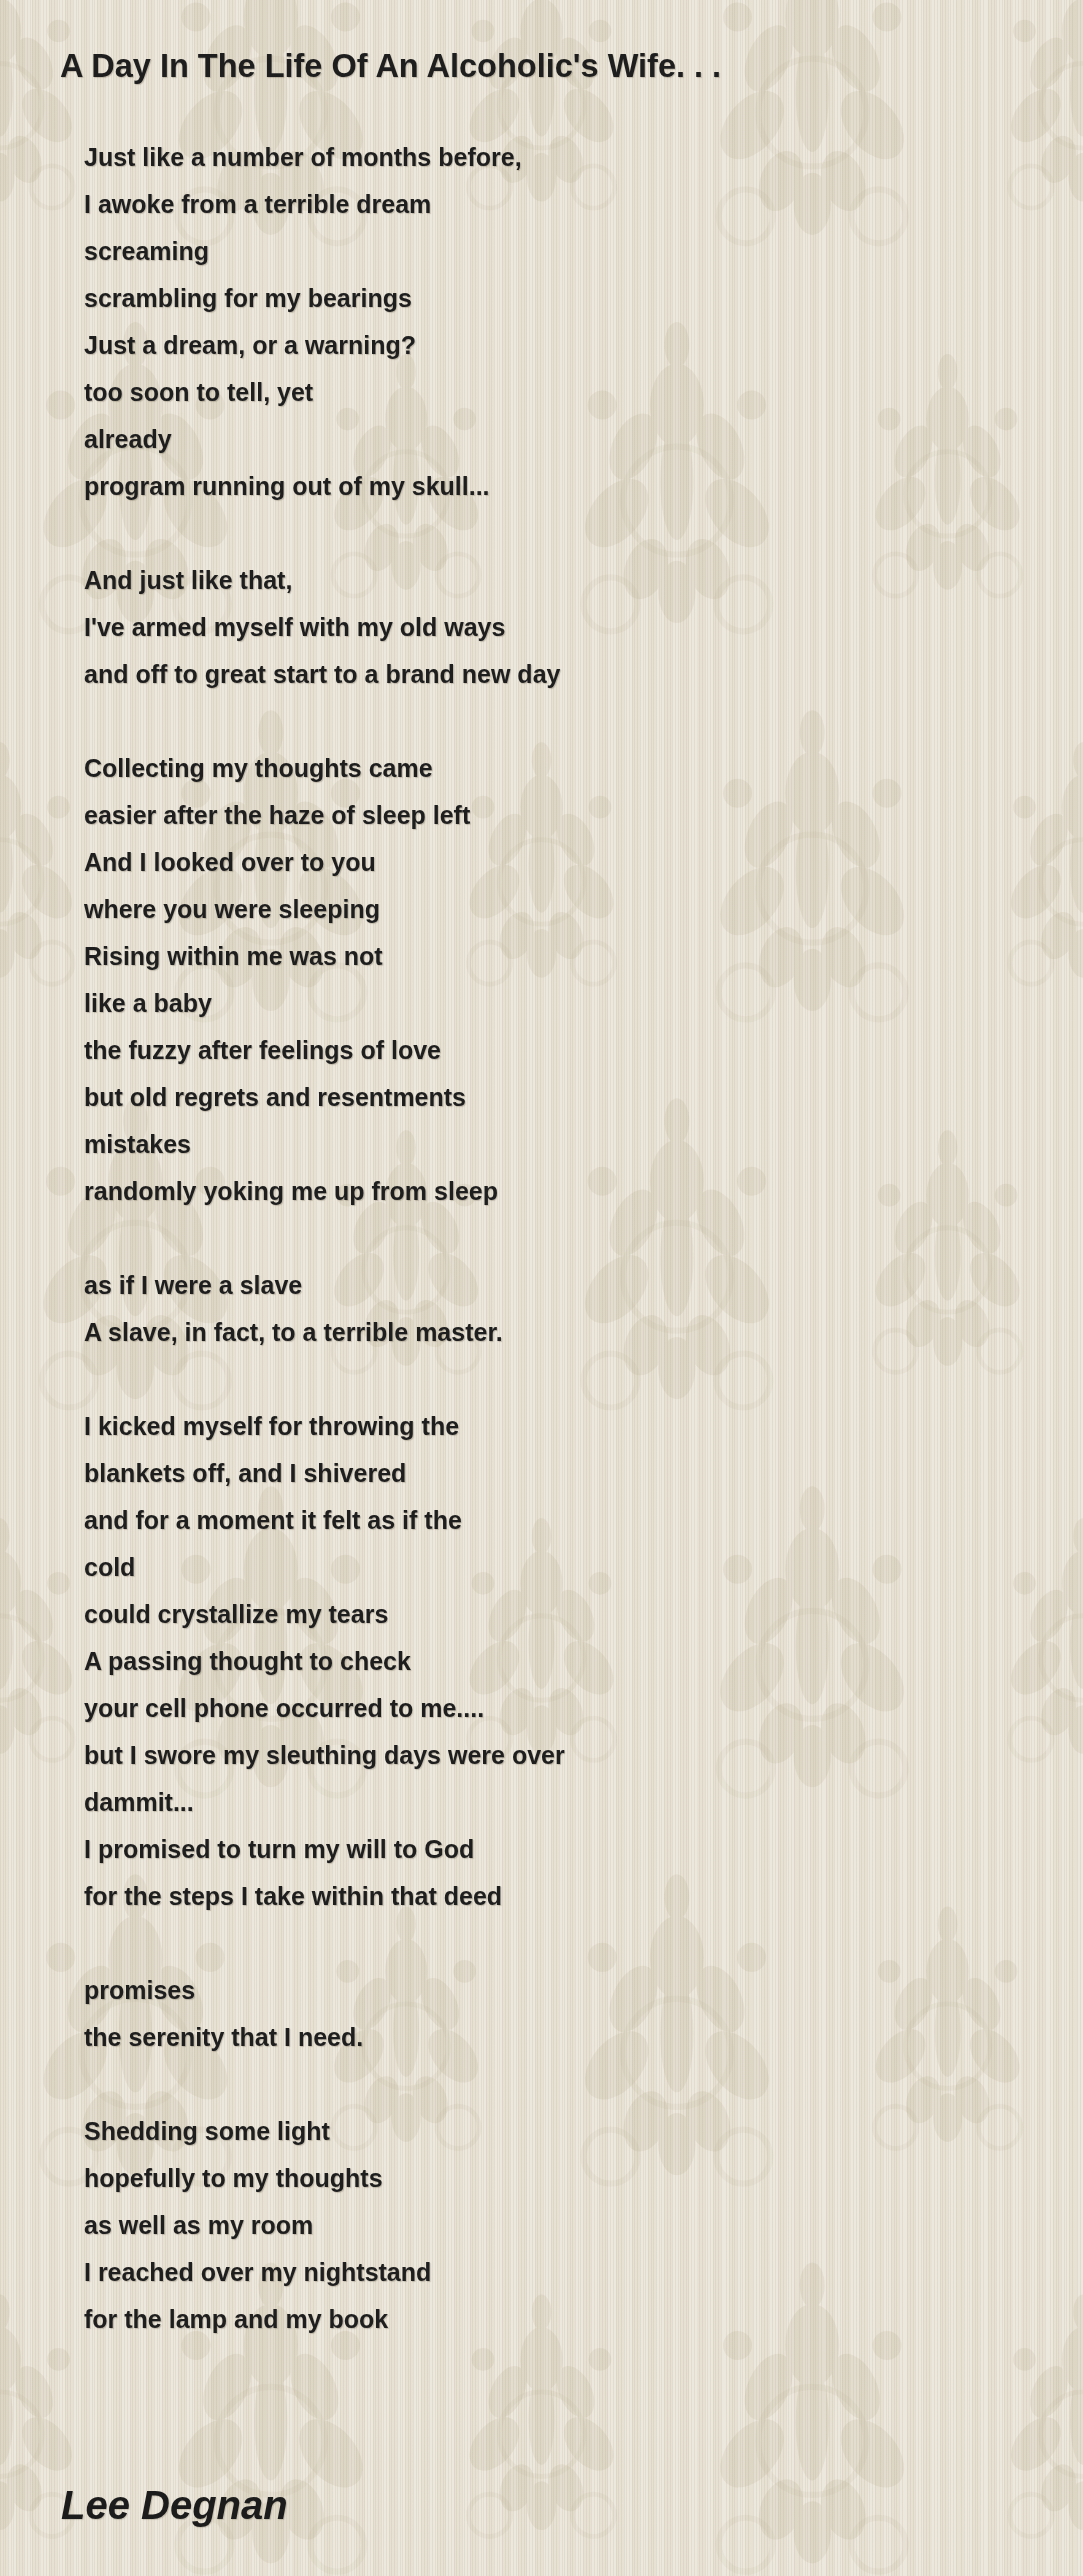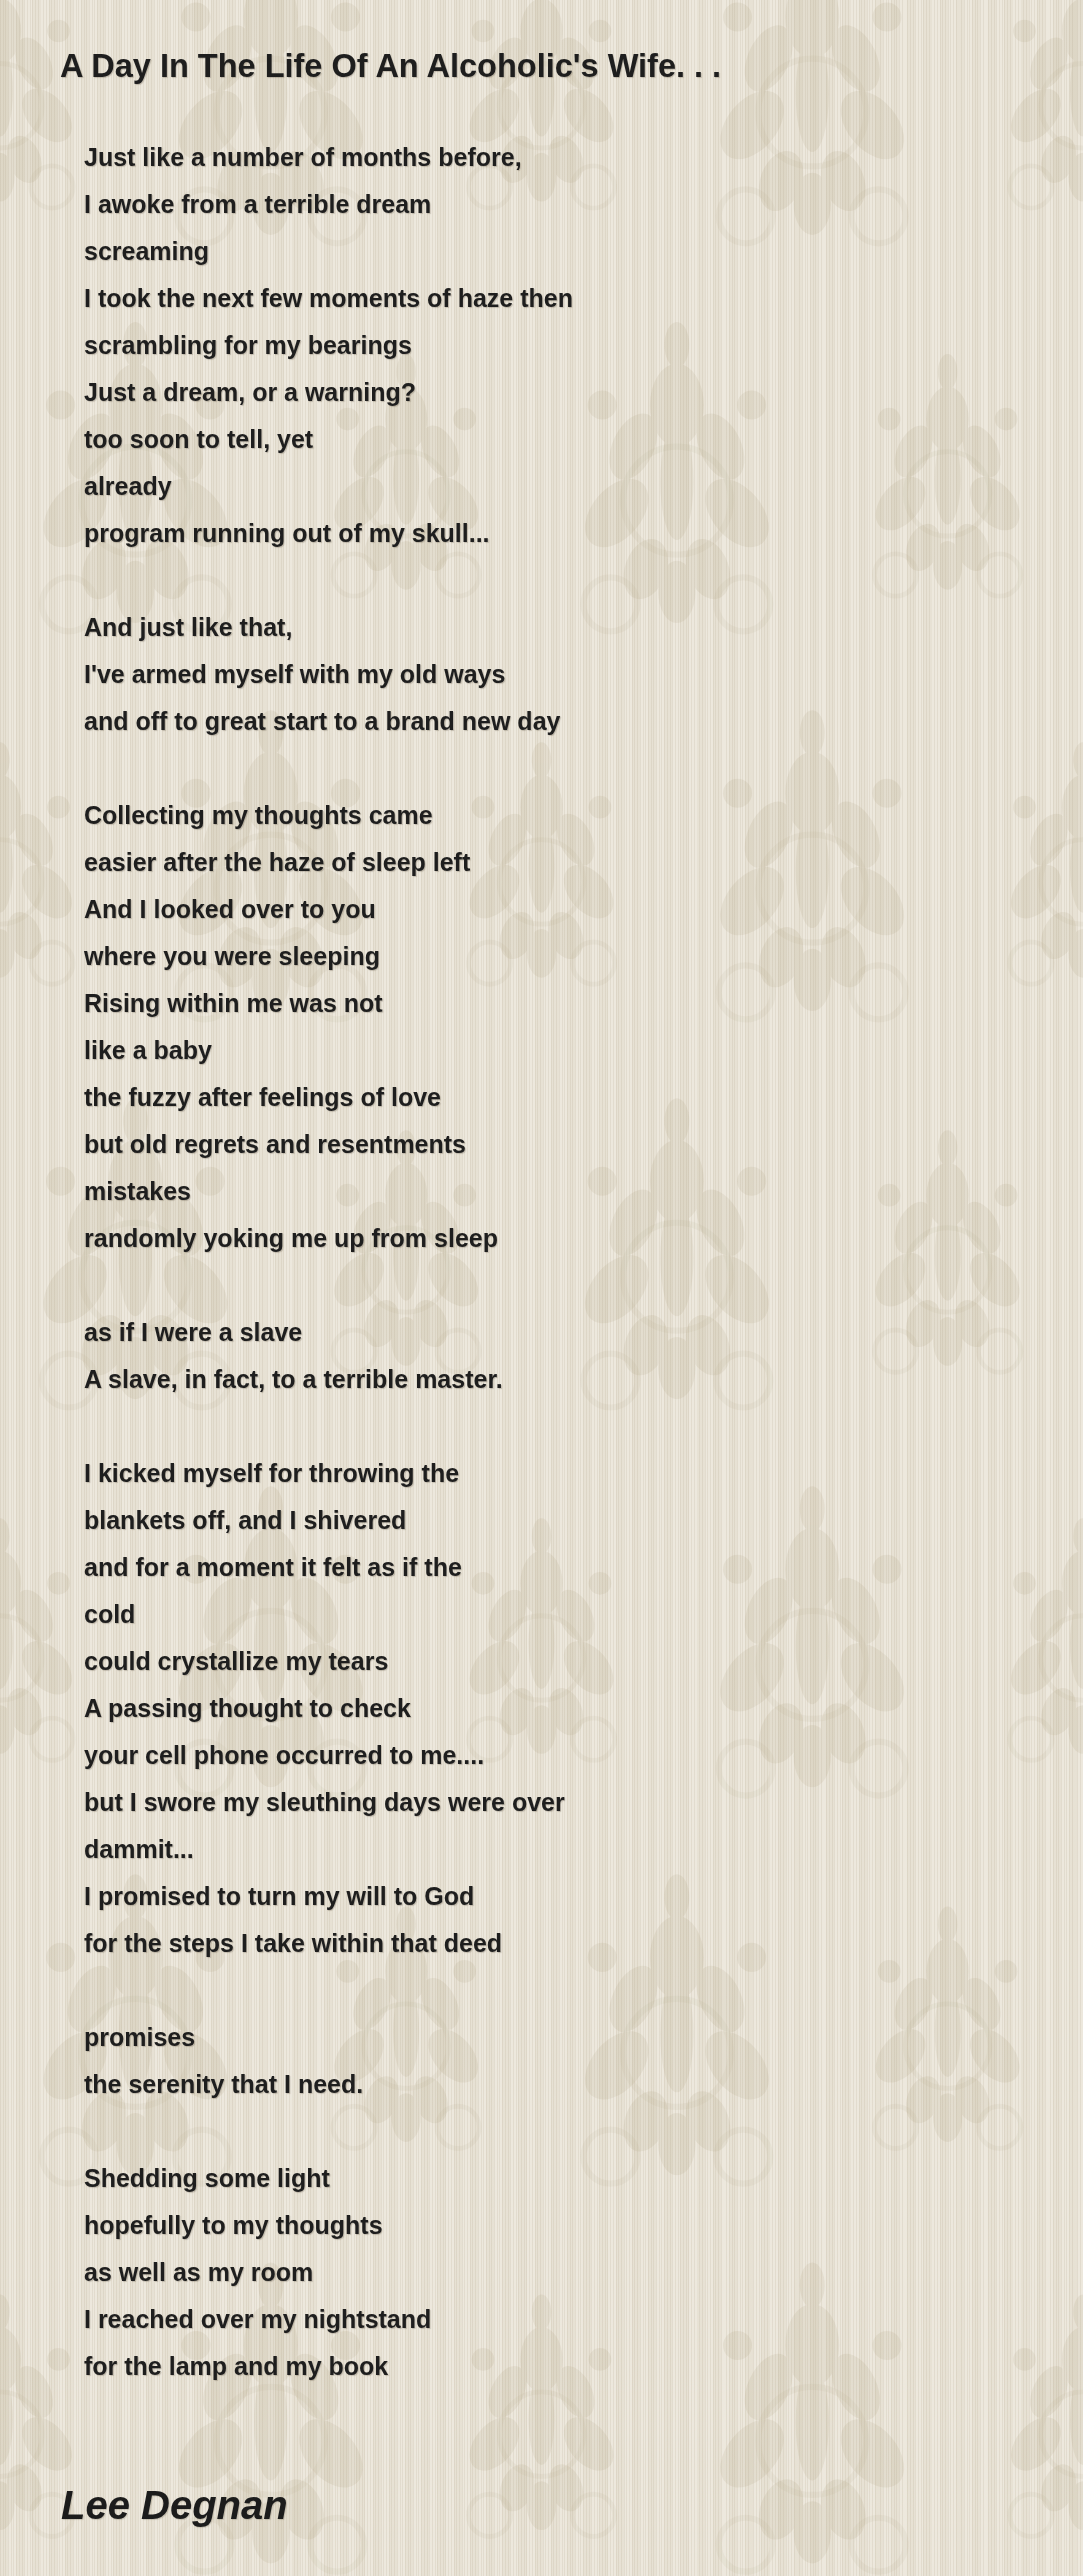--- a/index.html
+++ b/index.html
@@ -1118,21 +1118,20 @@
         </g>
       </g>
     </svg>
 
   <h1 class="title">A Day In The Life Of An Alcoholic's Wife. . .</h1>
 
   <div class="poem">
       <div class="poem-line">Just like a number of months before,</div>
       <div class="poem-line">I awoke from a terrible dream</div>
       <div class="poem-line">screaming</div>
-      <div class="poem-line">I took the next few moments of haze then</div>
       <div class="poem-line">scrambling for my bearings</div>
       <div class="poem-line">Just a dream, or a warning?</div>
       <div class="poem-line">too soon to tell, yet</div>
       <div class="poem-line">already</div>
       <div class="poem-line">program running out of my skull...</div>
       <div class="poem-line">&nbsp;</div>
       <div class="poem-line">And just like that,</div>
       <div class="poem-line">I've armed myself with my old ways</div>
       <div class="poem-line">and off to great start to a brand new day</div>
       <div class="poem-line">&nbsp;</div>

